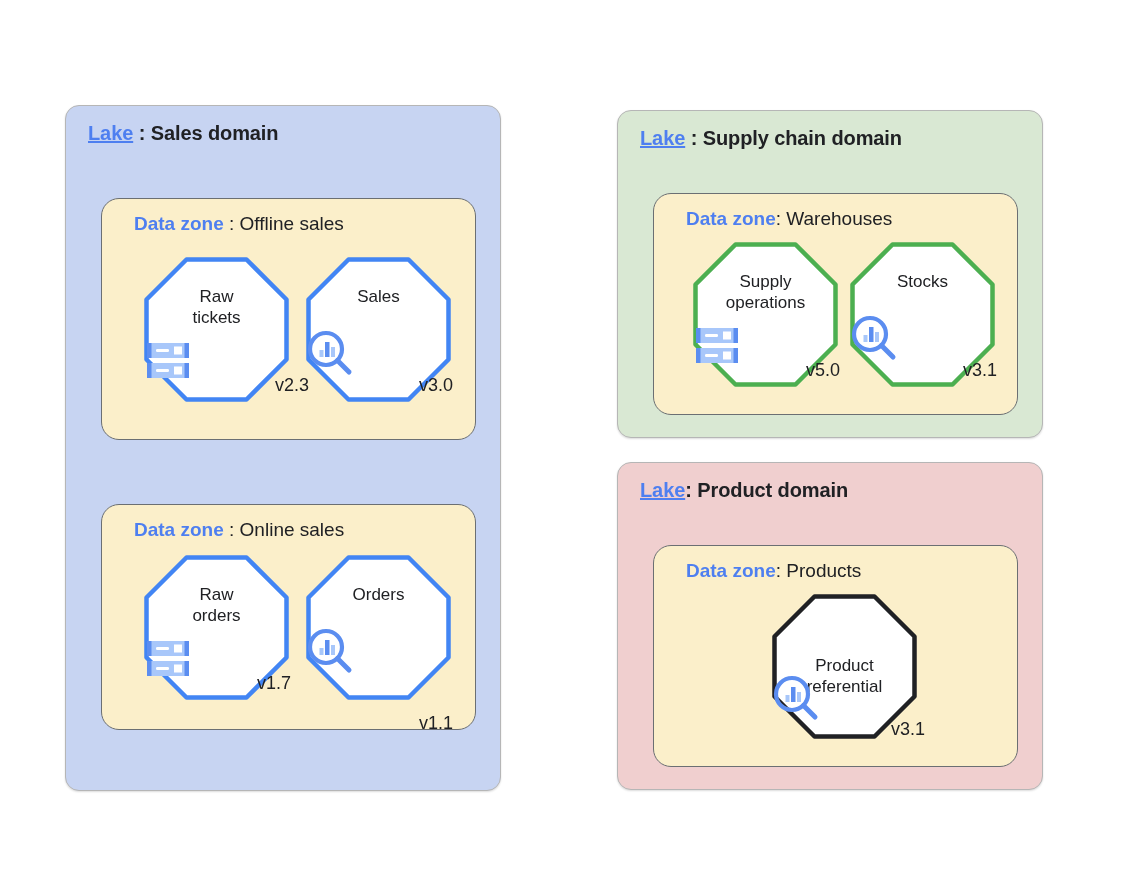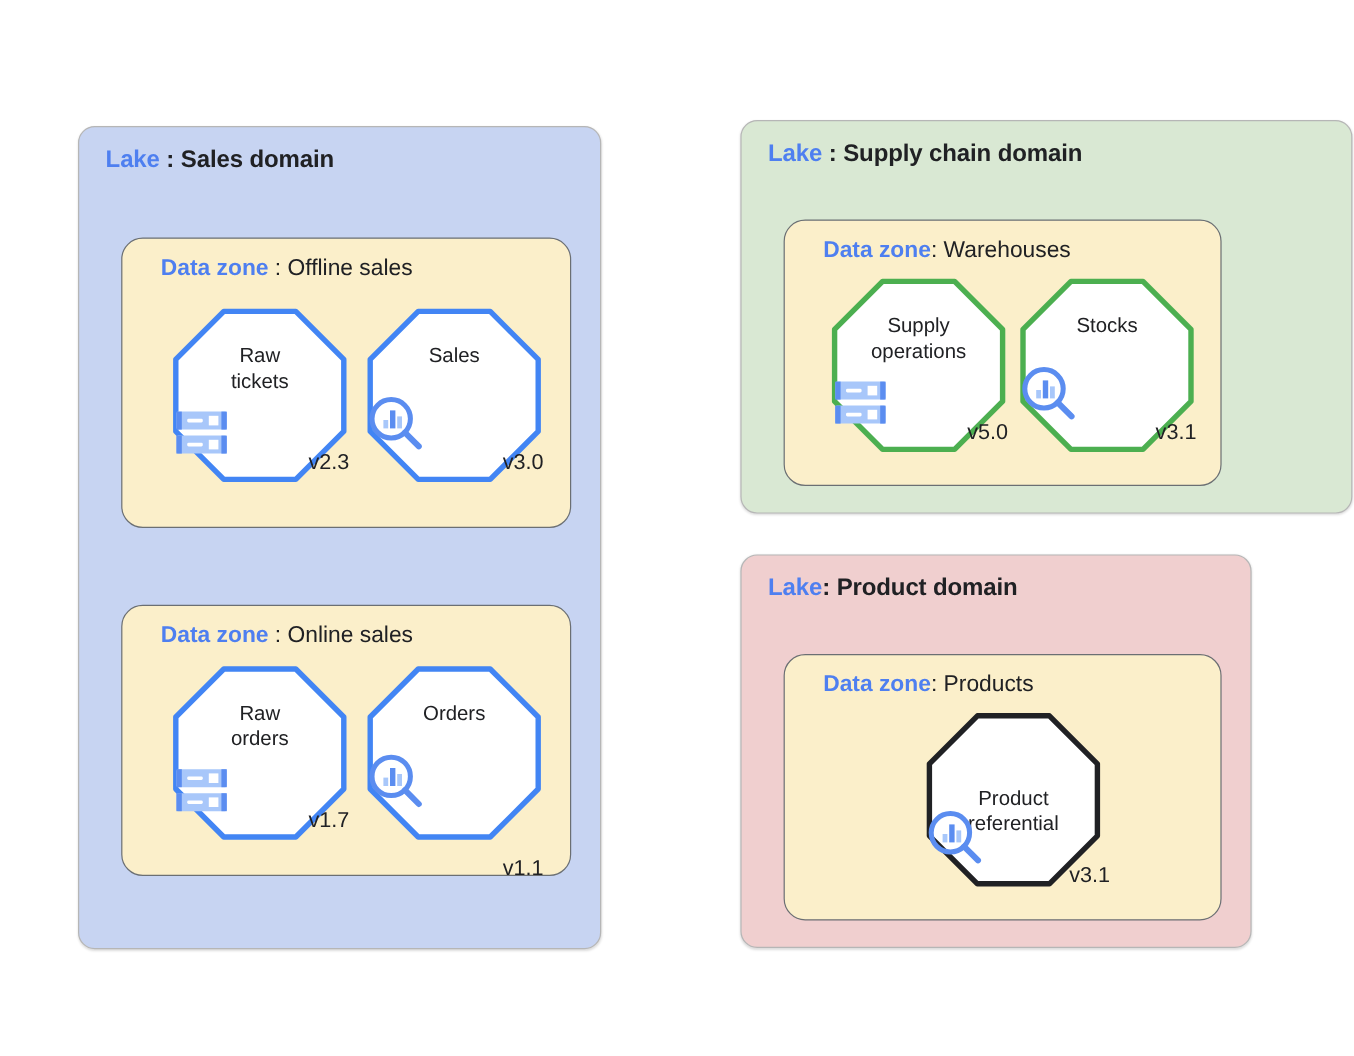--- a/index.html
+++ b/index.html
@@ -31,20 +31,21 @@
     top: 16px;
     font-size: 20px;
     font-weight: 700;
     letter-spacing: -0.1px;
     white-space: nowrap;
     color: #202124;
   }
   .domain-title .lake-word {
     color: #4e7ff0;
     font-weight: 700;
+    text-decoration: underline;
   }
   .domain-title .sep {
     color: #202124;
     font-weight: 700;
   }
 
   
   .zone {
     position: absolute;
     background: #fbefca;
@@ -140,21 +141,21 @@
           <rect x="40.5" y="2" width="4.5" height="15" fill="#5b8df0"></rect>
           <rect x="12" y="8" width="13" height="3" rx="1.2" fill="#ffffff"></rect>
           <rect x="30" y="5.5" width="8" height="8" fill="#ffffff"></rect>
           <rect x="3" y="22" width="42" height="15" rx="1.5" fill="#a8c7fa"></rect>
           <rect x="3" y="22" width="4.5" height="15" fill="#5b8df0"></rect>
           <rect x="40.5" y="22" width="4.5" height="15" fill="#5b8df0"></rect>
           <rect x="12" y="28" width="13" height="3" rx="1.2" fill="#ffffff"></rect>
           <rect x="30" y="25.5" width="8" height="8" fill="#ffffff"></rect>
         </svg>
       </div>
-      <div class="asset-version" style="left:113px; top:118px;text-align:center;">v2.3</div>
+      <div class="asset-version" style="left:131px; top:118px;text-align:center;">v2.3</div>
     </div>
 
     <div class="asset" style="left:204px; top:58px; width:145px; height:163px;">
       <svg width="145" height="145" viewBox="0 0 145 145">
         <polygon points="42.5,2.5 102.5,2.5 142.5,42.5 142.5,102.5 102.5,142.5 42.5,142.5 2.5,102.5 2.5,42.5" fill="#ffffff" stroke="#4285f4" stroke-width="4.5" stroke-linejoin="round"></polygon>
       </svg>
       <div class="asset-label" style="top:30px;">
         <div>Sales</div>
       </div>
       <div class="asset-icon" style="top:72px;">
@@ -214,21 +215,21 @@
           <rect x="19" y="13" width="4.5" height="15" fill="#5b8df0"></rect>
           <rect x="25" y="18" width="4" height="10" fill="#a8c7fa"></rect>
           <line x1="31.5" y1="31.5" x2="43" y2="43" stroke="#5b8df0" stroke-width="5" stroke-linecap="round"></line>
         </svg>
       </div>
       <div class="asset-version" style="left:113px; top:118px;margin-top:40px;">v1.1</div>
     </div>
   </div>
 </div>
 
-<div class="domain" id="domain-supply-chain" style="left:617px; top:100px; width:510px; height:328px; background:#d9e8d3;">
+<div class="domain" id="domain-supply-chain" style="left:617px; top:110px; width:426px; height:328px; background:#d9e8d3;">
 
   <div class="domain-title">
     <span class="lake-word">Lake</span><span class="sep"> : </span><span>Supply chain domain</span>
   </div>
 
   <div class="zone" style="left:35px; top:82px; width:365px; height:222px;">
     <div class="zone-title">
       <span class="zone-word">Data zone</span><span>: </span><span>Warehouses</span>
     </div>
 

